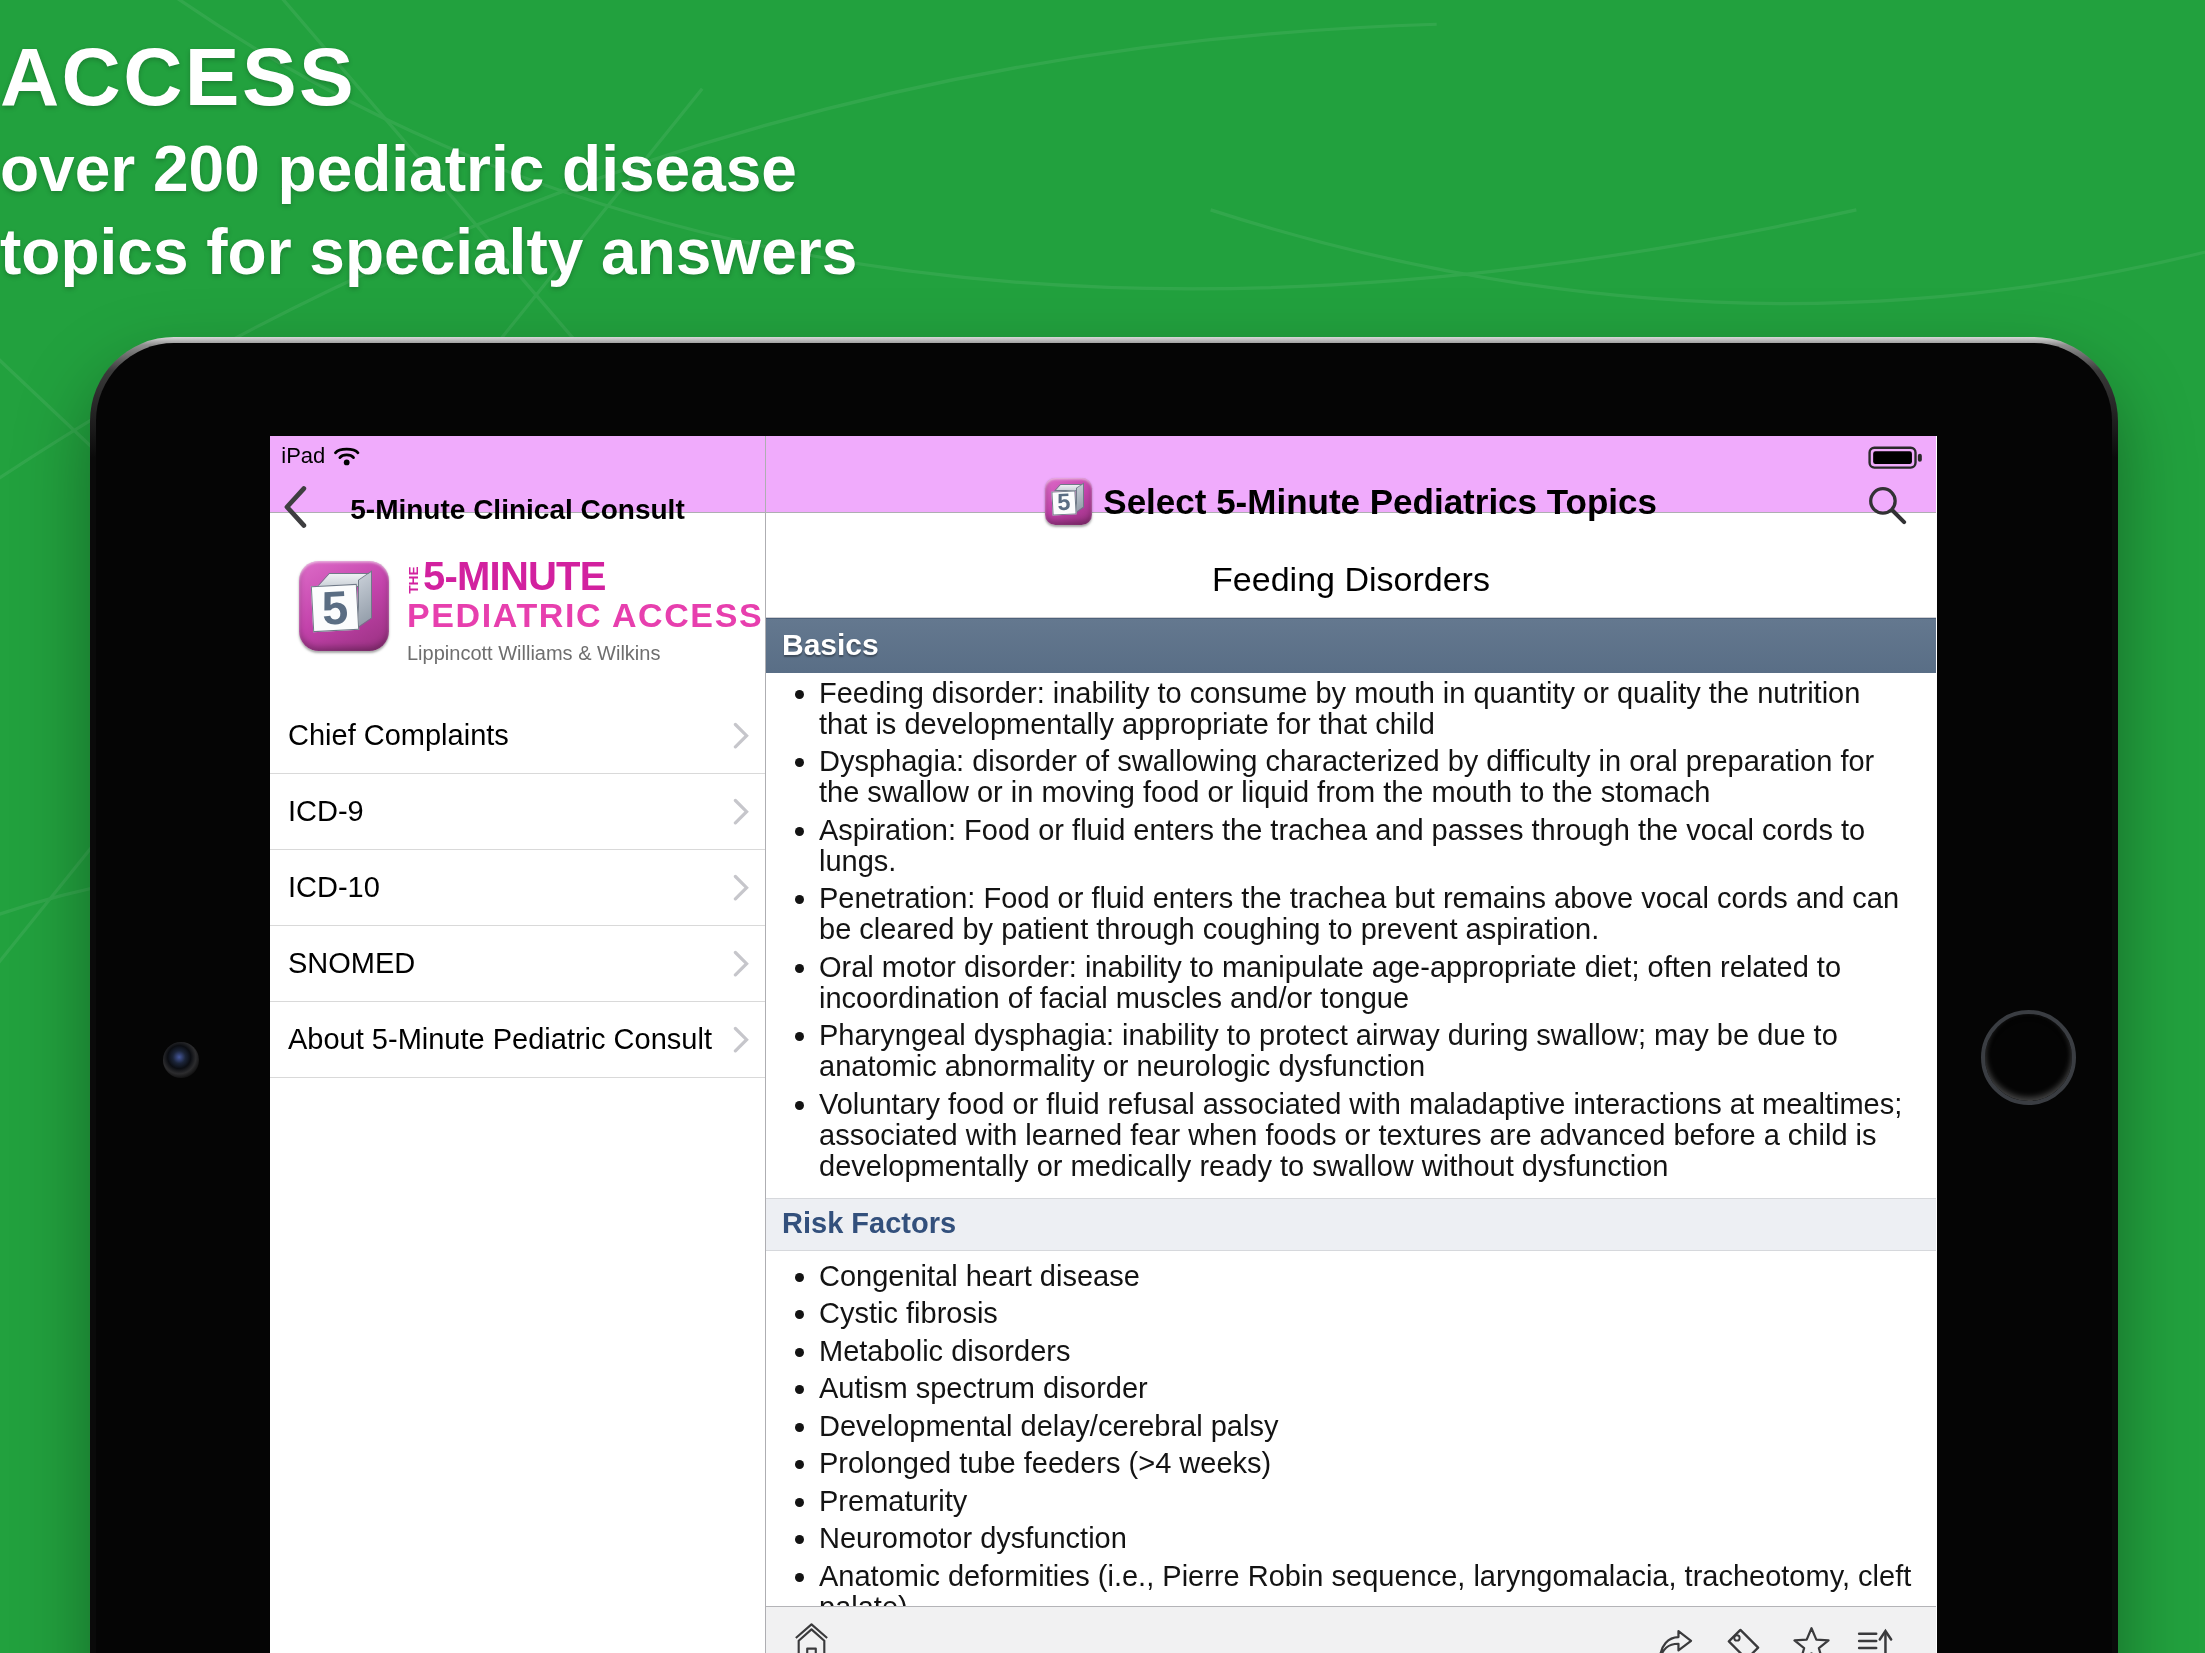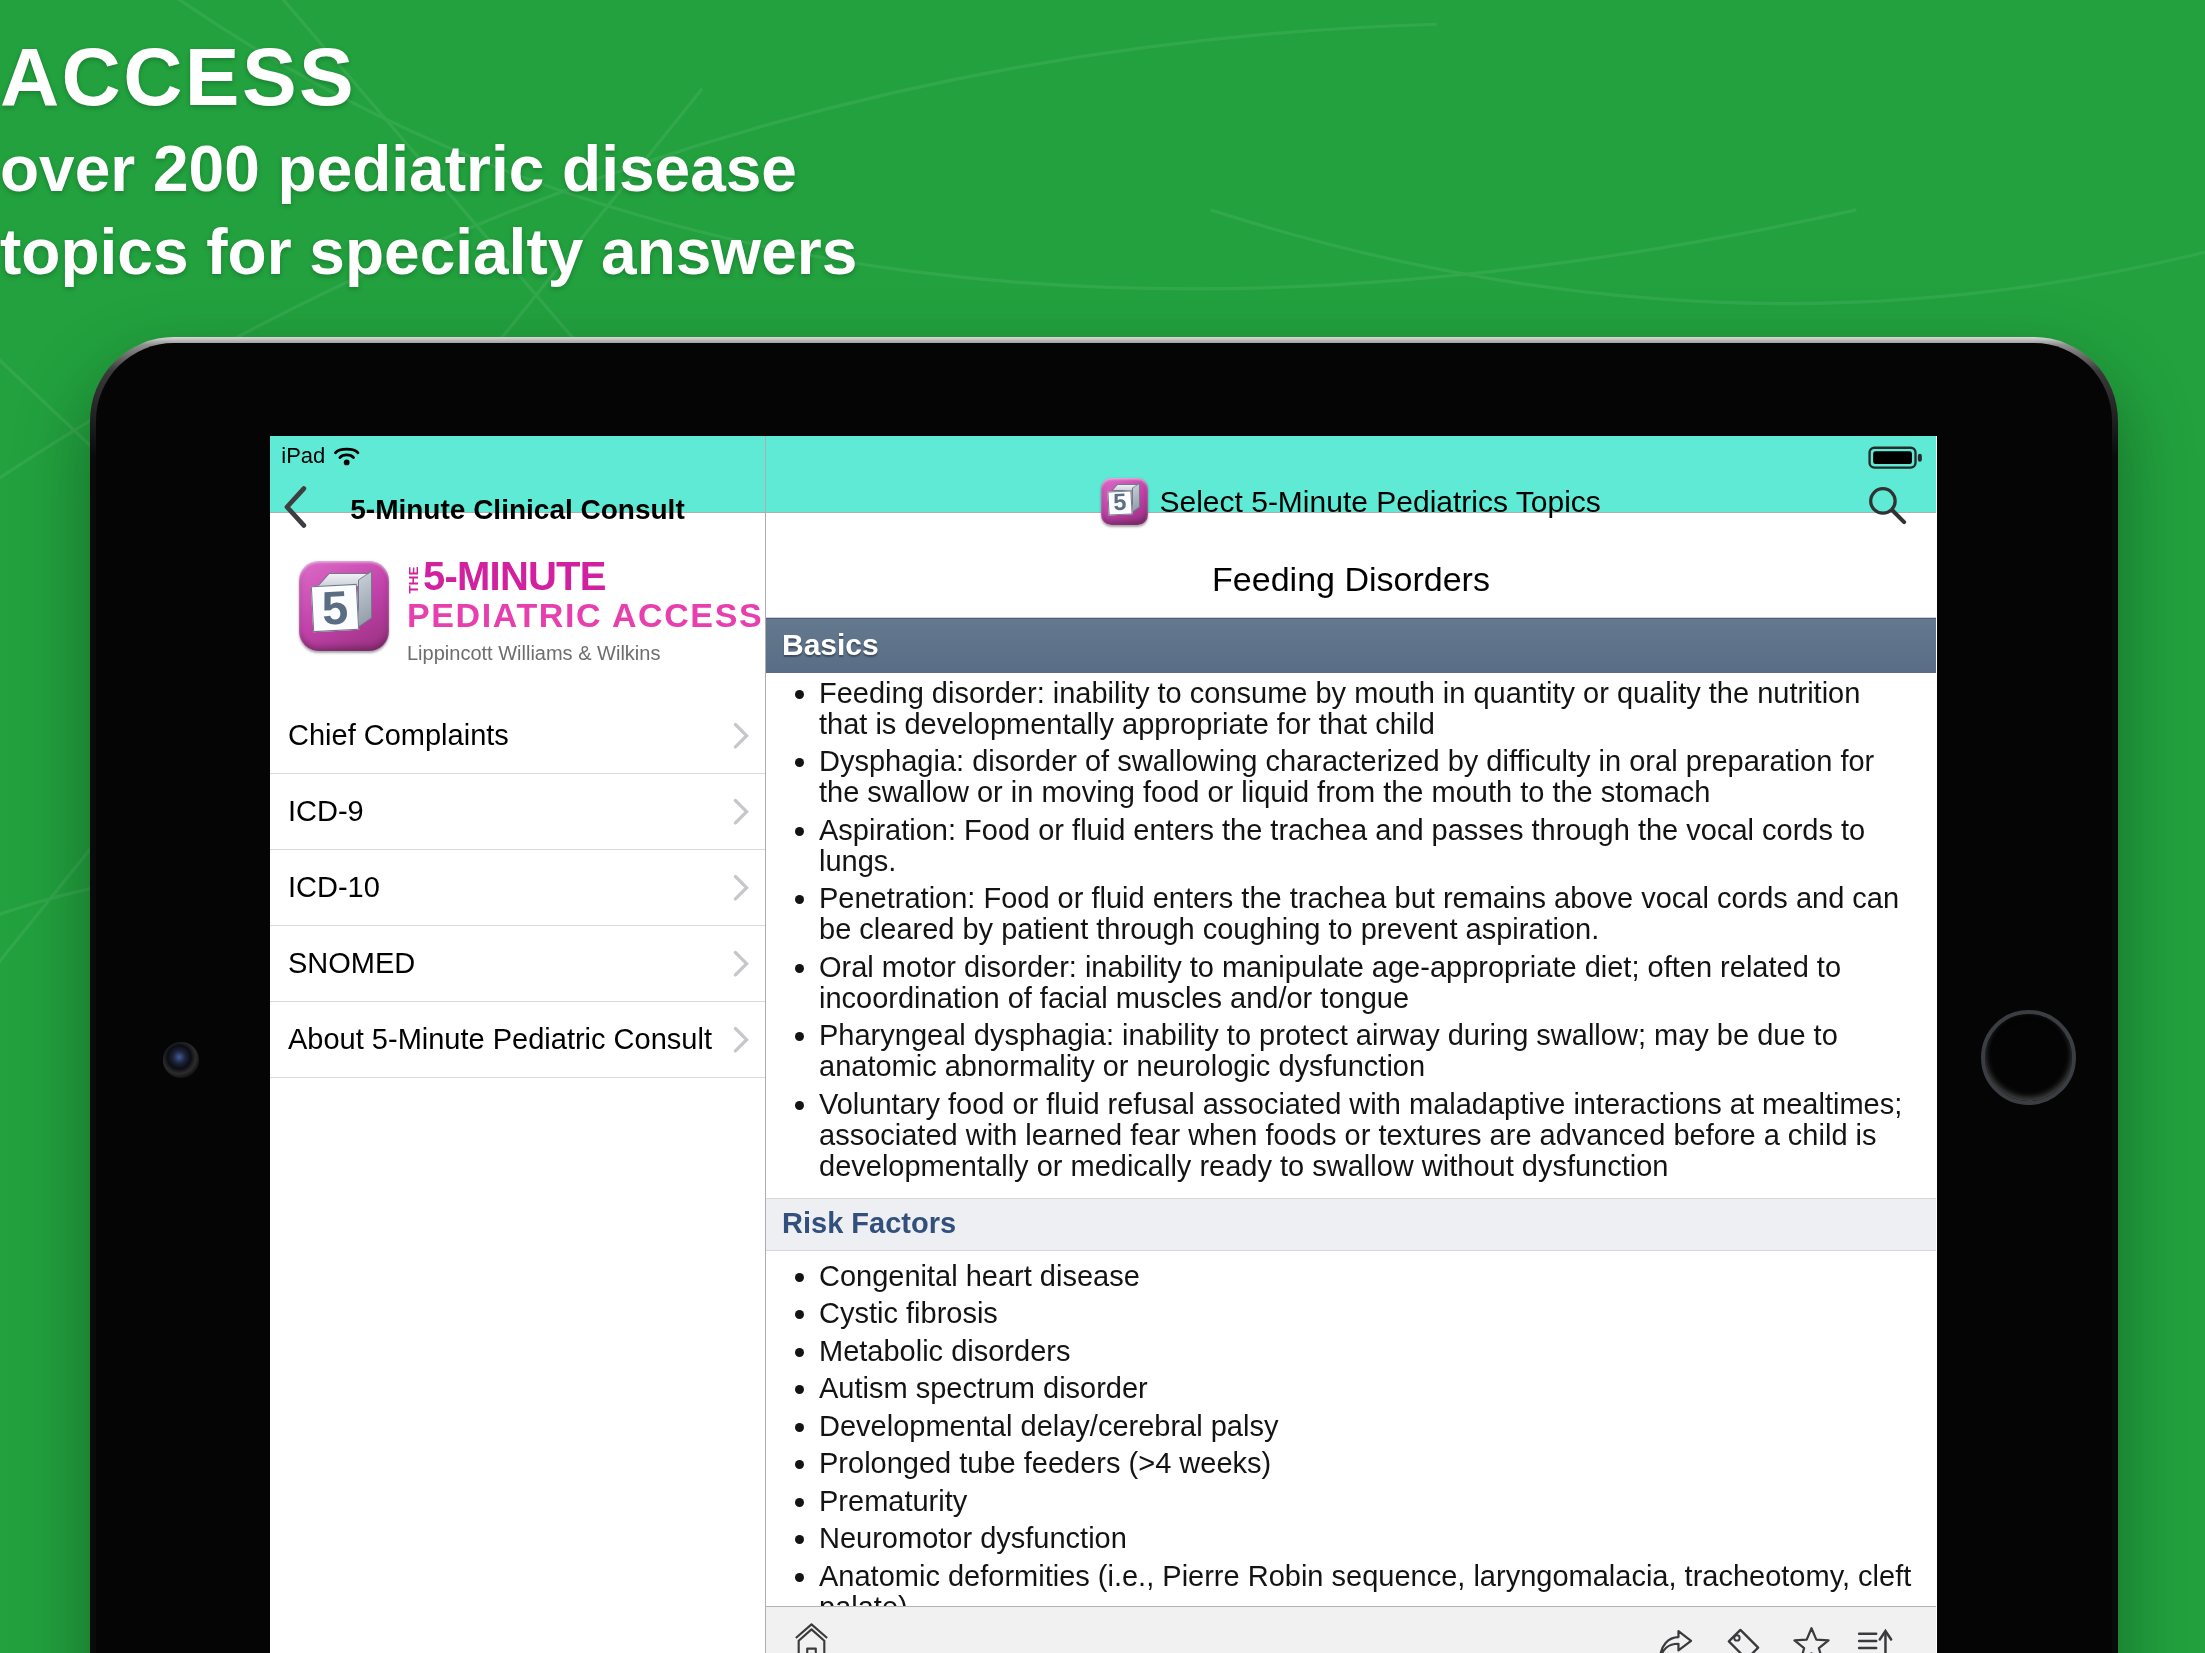--- a/index.html
+++ b/index.html
@@ -28,28 +28,28 @@
   .home-btn{ position:absolute; left:1981px; top:1010px; width:95px; height:95px; border-radius:50%;
              background:#040404; border:4.8px solid #3a3d42;
              box-shadow:inset 0 -3.2px 6.5px rgba(255,255,255,.28), inset 0 2.4px 4px rgba(0,0,0,.8); }
 
   
   .screen{ position:absolute; left:270px; top:436px; width:1667px; height:1217px; background:#fff; overflow:hidden; }
   .panel-left{ position:absolute; left:0; top:0; width:495px; height:100%; background:#fff; }
   .v-divider{ position:absolute; left:495px; top:0; width:1.6px; height:100%; background:#aeaeb2; }
   .panel-right{ position:absolute; left:496px; top:0; width:1170px; height:100%; background:#fff; }
 
-  .navbar{ position:absolute; left:0; top:0; right:0; height:77px; background:#5eead4; border-bottom:1.6px solid #aeaeb2; }
+  .navbar{ position:absolute; left:0; top:0; right:0; height:77px; background:#f0abfc; border-bottom:1.6px solid #aeaeb2; }
   .statusbar{ position:absolute; left:11.3px; top:6.5px; display:flex; align-items:center; gap:7.3px;
               font-size:22px; color:#000; }
   .battery{ position:absolute; right:11.3px; top:8px; }
   .back-btn{ position:absolute; left:13px; top:50px; width:24px; height:42px; cursor:pointer; }
   .nav-title{ position:absolute; left:0; right:0; top:58px; text-align:center; font-size:28px; font-weight:700; color:#000; }
   .nav-center{ position:absolute; left:0; right:0; top:42px; display:flex; justify-content:center; align-items:center; gap:11.3px; }
-  .nav-center .ttl{ font-size:30px; font-weight:400; color:#000; }
+  .nav-center .ttl{ font-size:35px; font-weight:700; color:#000; }
   .search-btn{ position:absolute; right:27.4px; top:47px; width:44px; height:44px; cursor:pointer; }
 
   
   .logo-block{ position:absolute; left:0; top:107px; width:100%; height:156px; background:#fff; border-bottom:1.6px solid #cccccc; }
   .logo-text{ position:absolute; left:137px; top:14.5px; }
   .logo-row1{ display:flex; align-items:flex-end; gap:2.4px; color:#d221a0; }
   .logo-the{ writing-mode:vertical-rl; transform:rotate(180deg); font-size:13.7px; font-weight:700; color:#d2219f; line-height:1; padding-bottom:2.4px;}
   .logo-minute{ font-size:40px; font-weight:800; letter-spacing:-0.8px; line-height:.9; color:#d2219f; }
   .logo-pediatric{ font-size:34px; font-weight:700; letter-spacing:1.6px; color:#e73fae; margin-top:4.8px; line-height:1.05; }
   .logo-publisher{ font-size:20px; color:#6e6e6e; margin-top:8px; }

